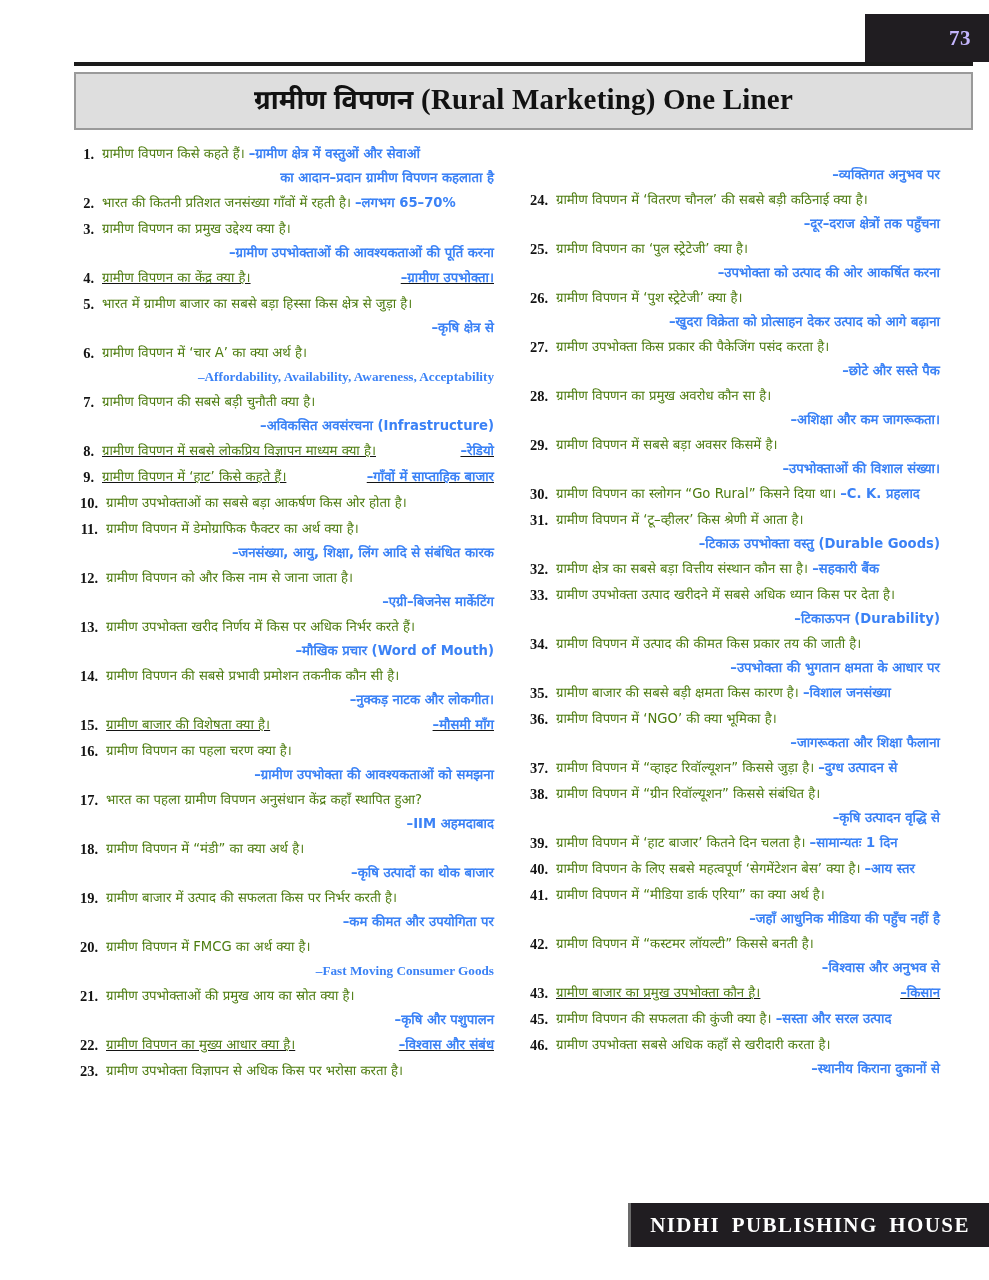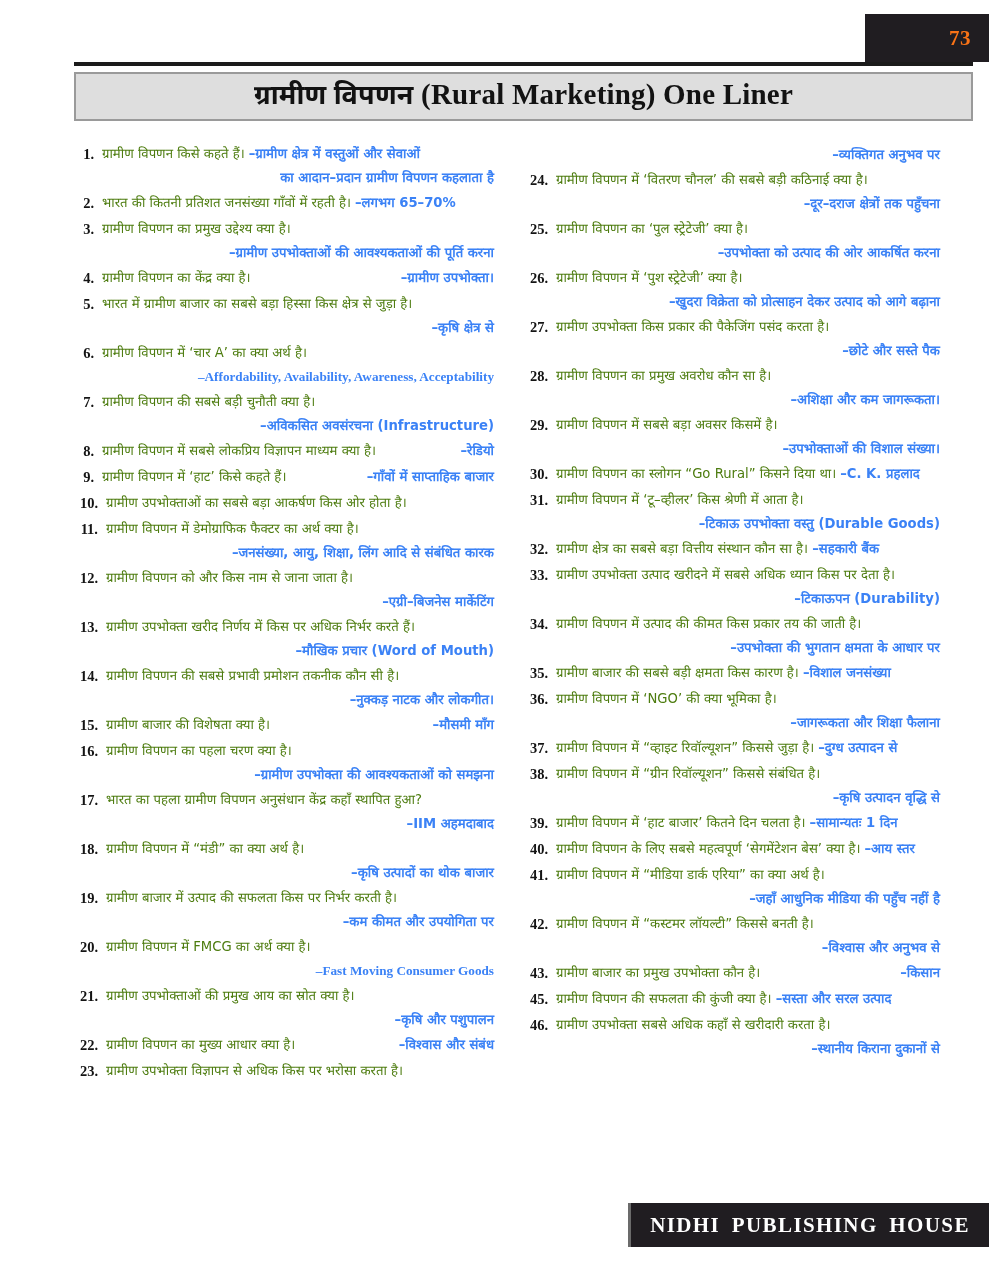--- a/index.html
+++ b/index.html
@@ -24,21 +24,21 @@
   }
 
   
   .page-number-block {
     position: absolute;
     right: 0;
     top: 14px;
     width: 124px;
     height: 48px;
     background: #201d21;
-    color: #f97316;
+    color: #c4b5fd;
     display: flex;
     align-items: center;
     justify-content: flex-end;
     padding-right: 18px;
     box-sizing: border-box;
     font-weight: bold;
     font-size: 21px;
     letter-spacing: .5px;
   }
   .header-rule {
@@ -47,21 +47,21 @@
     right: 16px;
     top: 62px;
     height: 4px;
     background: #1b1b1b;
   }
   .title-bar {
     position: absolute;
     left: 74px;
     right: 16px;
     top: 72px;
-    height: 49px;
+    height: 58px;
     background: #dedede;
     border: 2px solid #9a9a9a;
     box-sizing: border-box;
     display: flex;
     align-items: center;
     justify-content: center;
   }
   .title-text {
     font-family: "Liberation Serif", "DejaVu Serif", serif;
     font-weight: bold;
@@ -83,21 +83,21 @@
     width: 876px;
     height: 1030px;
     display: flex;
     gap: 0px;
   }
   .col {
     width: 438px;
     box-sizing: border-box;
   }
   .col.left  { padding-right: 8px; }
-  .col.right { padding-left: 12px; }
+  .col.right { padding-left: 12px; margin-top: 20px; }
 
   
   .entry {
     display: flex;
     align-items: flex-start;
     margin-bottom: 2px;
   }
   .num {
     flex: 0 0 auto;
     width: 30px;
@@ -133,20 +133,21 @@
     margin-top: 1px;
   }
   
   .inline-a {
     font-weight: bold;
   }
   .row-split {
     display: flex;
     justify-content: space-between;
     align-items: baseline;
+    text-decoration: underline;
   }
   .row-split .q { flex: 0 1 auto; }
   .row-split .a { flex: 0 0 auto; white-space: nowrap; }
 
   .lat {
     font-family: "Liberation Serif", "DejaVu Serif", serif;
   }
 
   
   .footer-bar {

